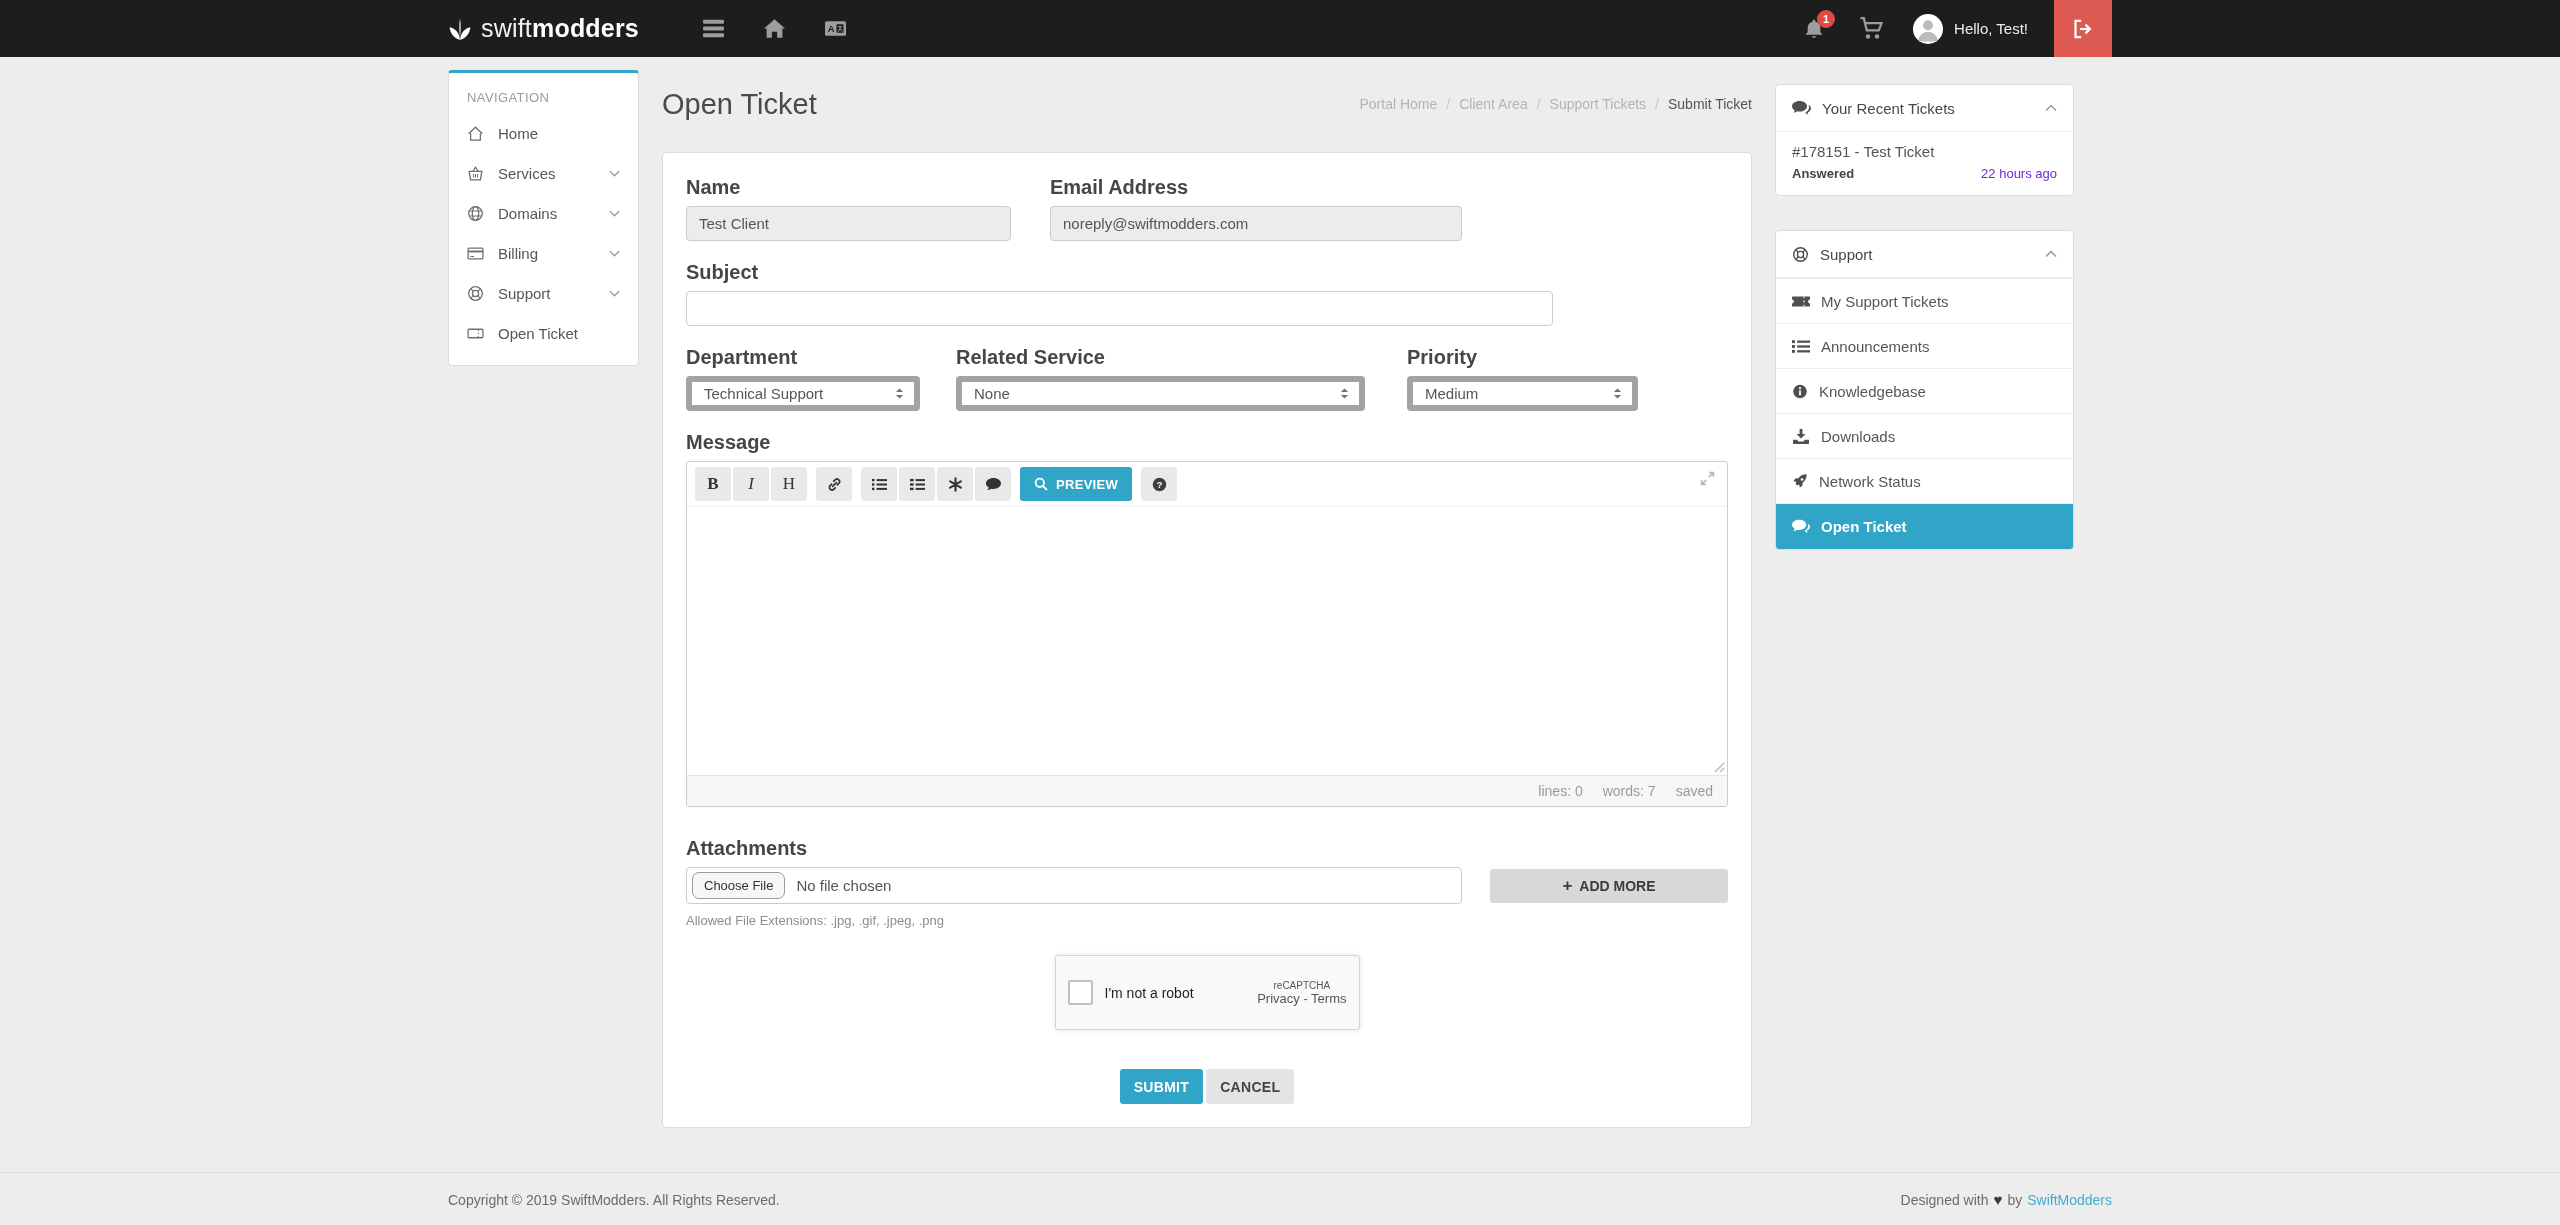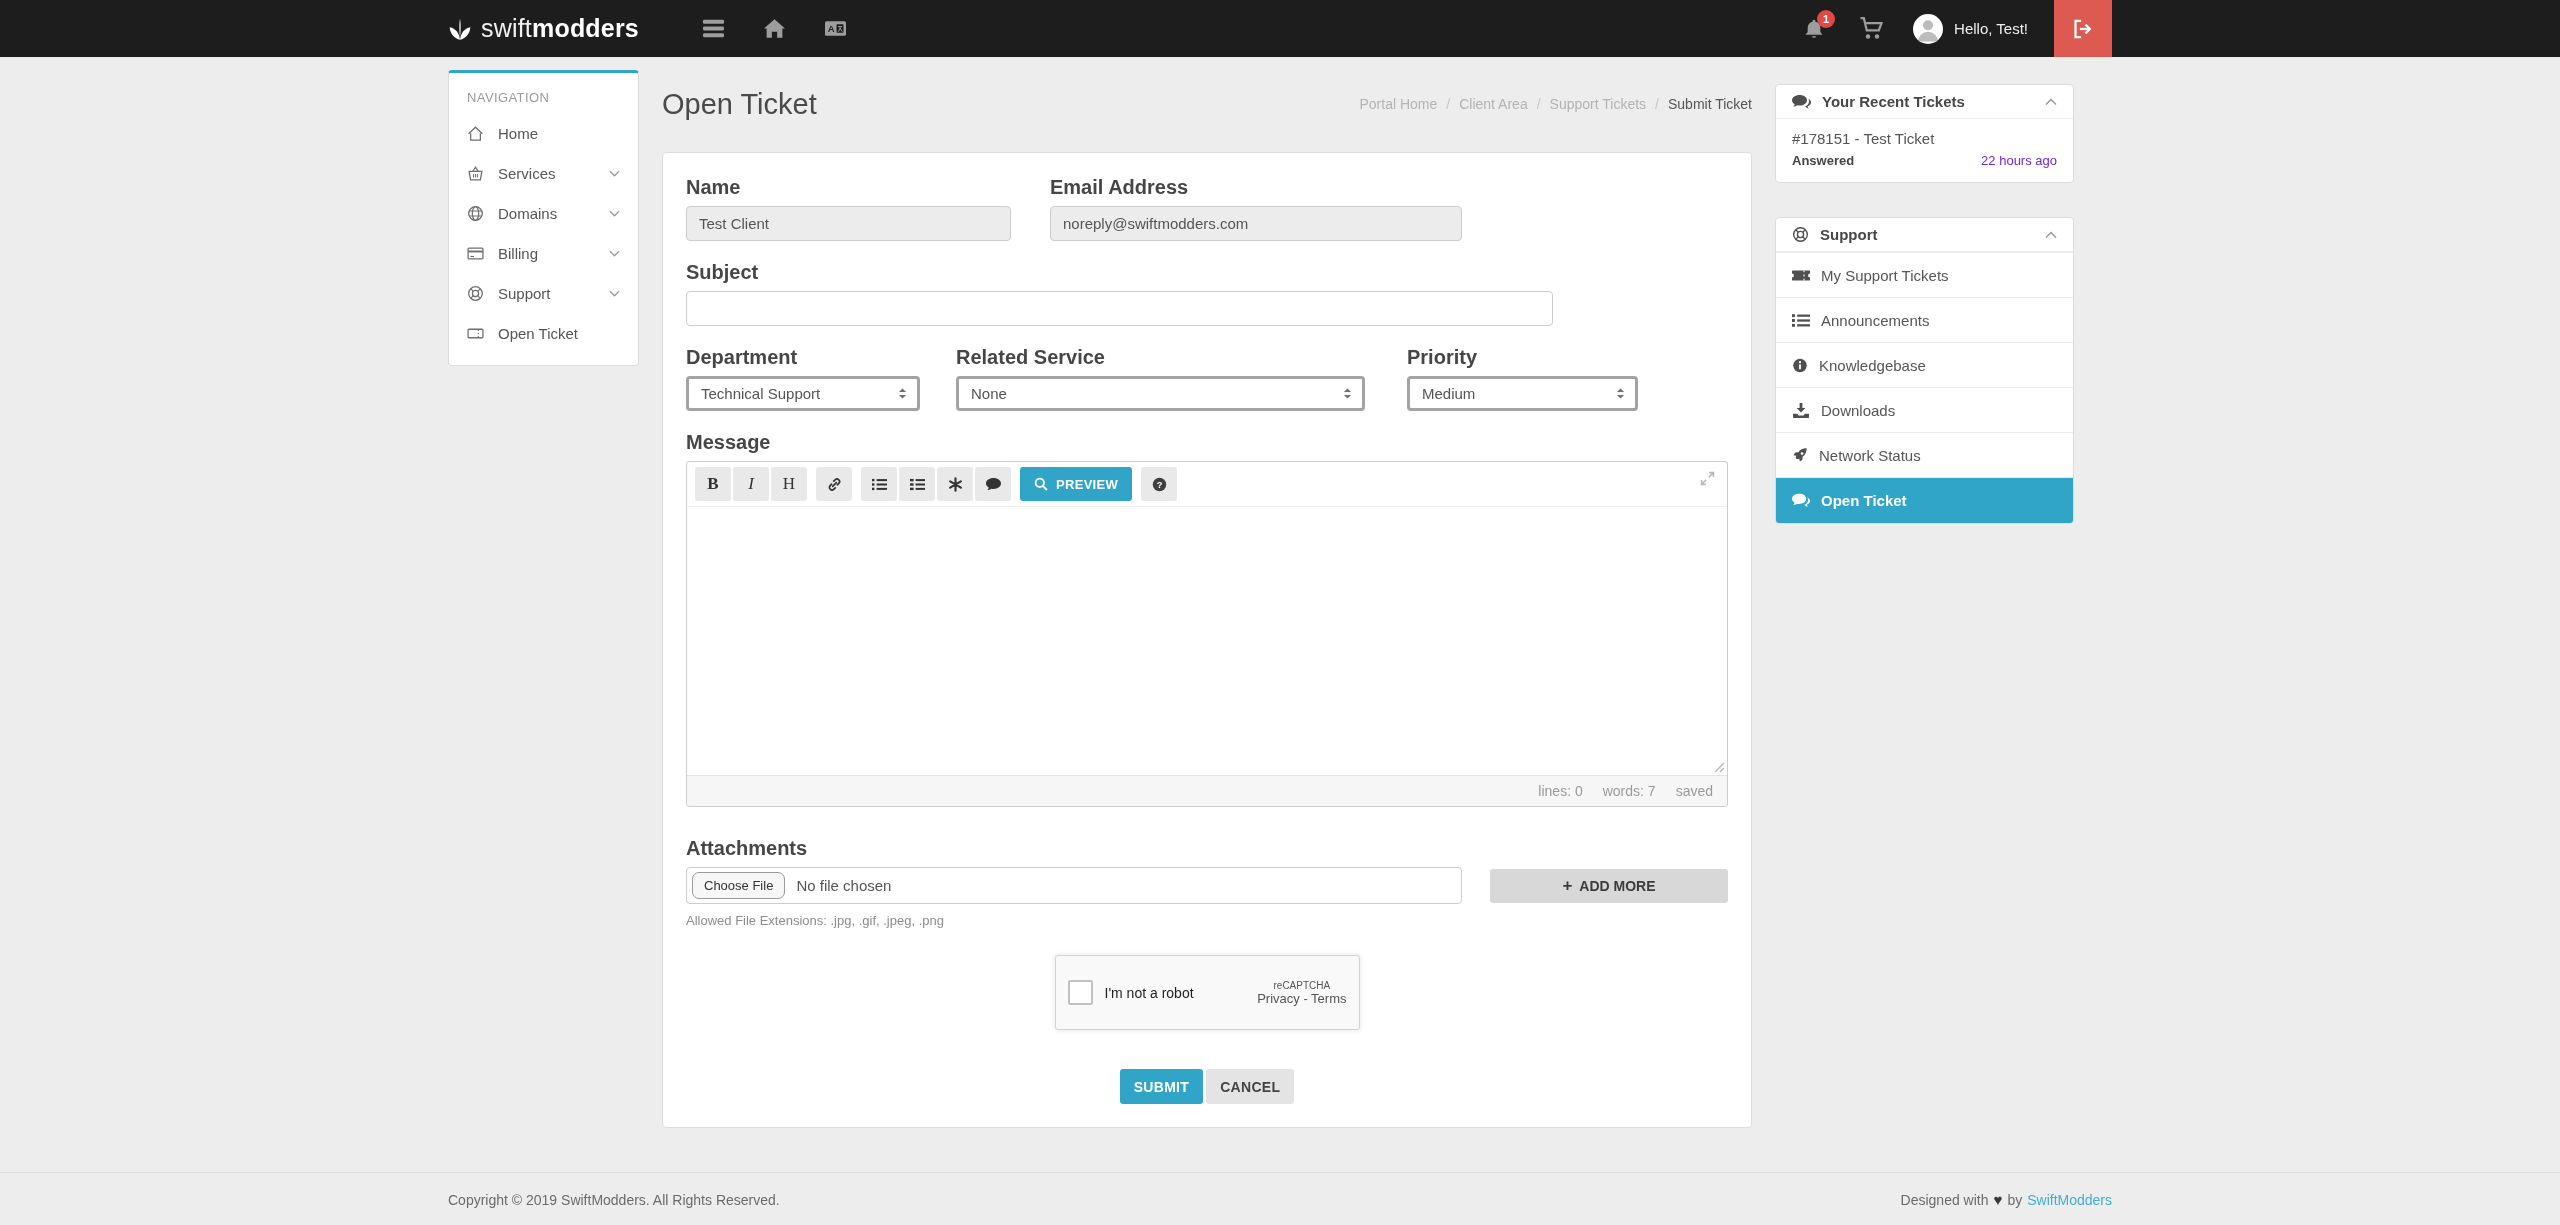--- a/index.html
+++ b/index.html
@@ -57,21 +57,21 @@
   .flabel { font-size:20px; font-weight:700; color:#464646; margin-bottom:7px; }
   .txt { height:35px; border:1px solid #cccccc; border-radius:4px; padding:0 12px; font-size:15px; color:#555; font-family:inherit; background:#fff; width:100%; }
   .txt:disabled { background:#ececec; color:#555; }
   .frow { display:flex; margin-bottom:20px; }
   .fg-name { width:325px; }
   .fg-email { width:412px; margin-left:39px; }
   .fg-subject { width:867px; margin-bottom:20px; }
   .fg-dept { width:234px; }
   .fg-rel { width:409px; margin-left:36px; }
   .fg-pri { width:231px; margin-left:42px; }
-  .fakesel { height:35px; border:3px solid #a3a3a3; border-radius:4px; padding:0 10px 0 12px; display:flex; align-items:center; font-size:15px; color:#555; cursor:pointer; background:#fff; }
+  .fakesel { height:35px; border:6px solid #a3a3a3; border-radius:4px; padding:0 10px 0 12px; display:flex; align-items:center; font-size:15px; color:#555; cursor:pointer; background:#fff; }
   .fakesel .caret { margin-left:auto; display:flex; }
   .fakesel svg { width:9px; height:13px; color:#707070; }
 
   
   .editor { border:1px solid #cccccc; border-radius:3px; margin-bottom:30px; }
   .toolbar { display:flex; align-items:center; gap:9px; padding:5px 8px; position:relative; }
   .tgroup { display:flex; gap:2px; }
   .tbtn { min-width:36px; height:34px; background:#e9e9e9; border-radius:3px; border:none; display:flex; align-items:center; justify-content:center; font-size:17px; color:#333; cursor:pointer; padding:0 8px; }
   .tbtn.serif { font-family:"Liberation Serif","DejaVu Serif",serif; }
   .tbtn svg { width:15px; height:15px; }
@@ -108,21 +108,21 @@
   
   .actions { display:flex; justify-content:center; gap:3px; margin-top:39px; }
   .btn { height:35px; border:none; border-radius:3px; font-weight:700; font-size:14px; padding:0 14px; cursor:pointer; letter-spacing:.3px; font-family:inherit; }
   .btn-submit { background:#30a5c8; color:#fff; }
   .btn-cancel { background:#e4e4e4; color:#444; }
 
   
   .panel { background:#fff; border:1px solid #dcdcdc; border-radius:4px; overflow:hidden; }
   .panel1 { margin-top:14px; }
   .panel2 { margin-top:34px; }
-  .panel-h { display:flex; align-items:center; height:34px; padding:7px 16px; font-size:15px; font-weight:700; color:#474747; border-bottom:1px solid #ededed; cursor:pointer; }
+  .panel-h { display:flex; align-items:center; height:47px; padding:7px 16px; font-size:15px; font-weight:400; color:#474747; border-bottom:1px solid #ededed; cursor:pointer; }
   .panel-h .ic { width:19px; height:16px; margin-right:11px; color:#4f4f4f; flex:none; }
   .panel-h .chev { margin-left:auto; color:#9a9a9a; display:flex; }
   .panel-h .chev svg { width:12px; height:8px; }
   .ticket-body { padding:11px 16px 14px; cursor:pointer; }
   .ticket-name { font-size:15px; color:#555; }
   .ticket-meta { display:flex; justify-content:space-between; margin-top:6px; font-size:13px; }
   .t-status { font-weight:700; color:#454545; }
   .t-time { color:#6d28d9; }
   .sp-item { display:flex; align-items:center; height:45px; padding:0 16px; font-size:15px; color:#565656; border-top:1px solid #ececec; cursor:pointer; }
   .sp-item:first-of-type { border-top:none; }

